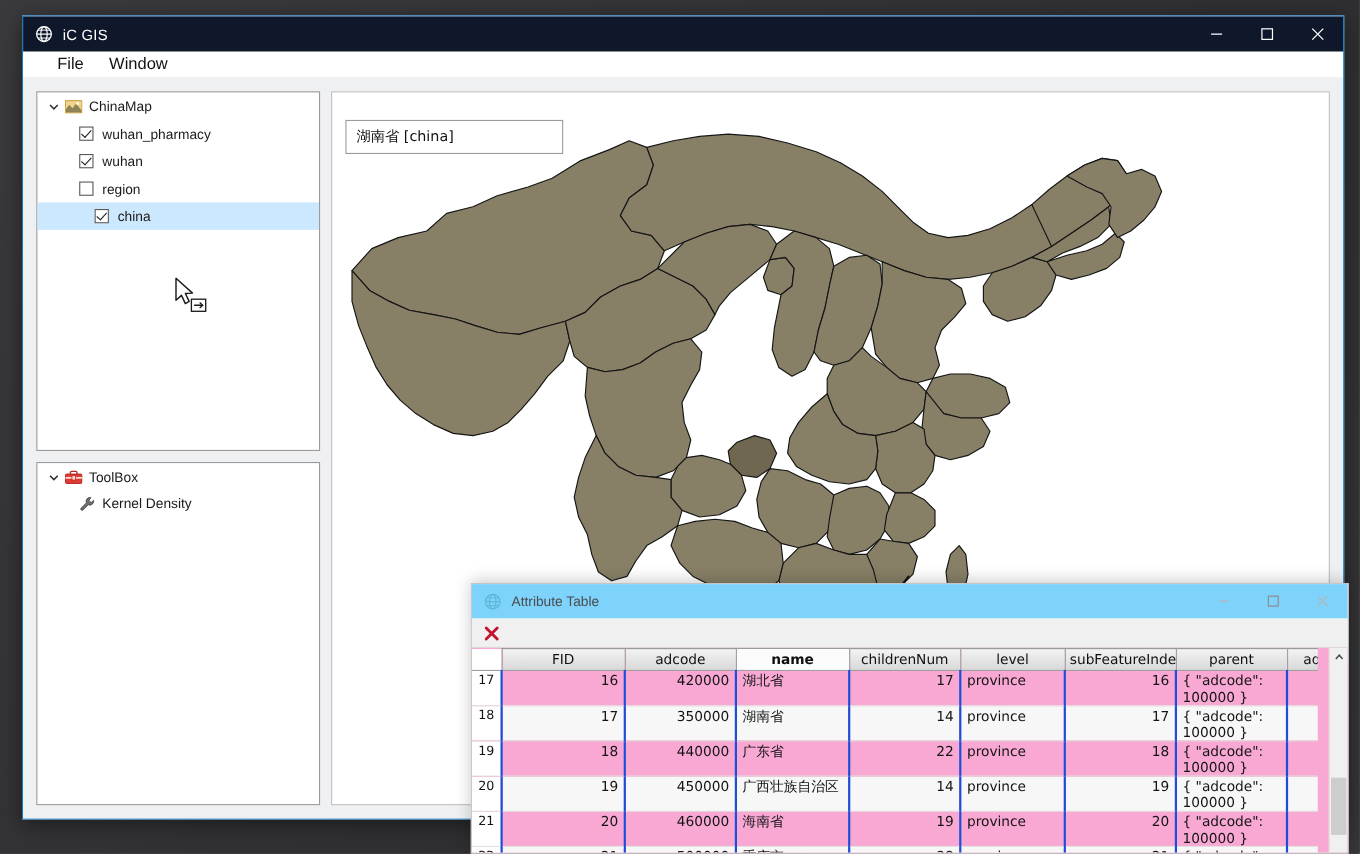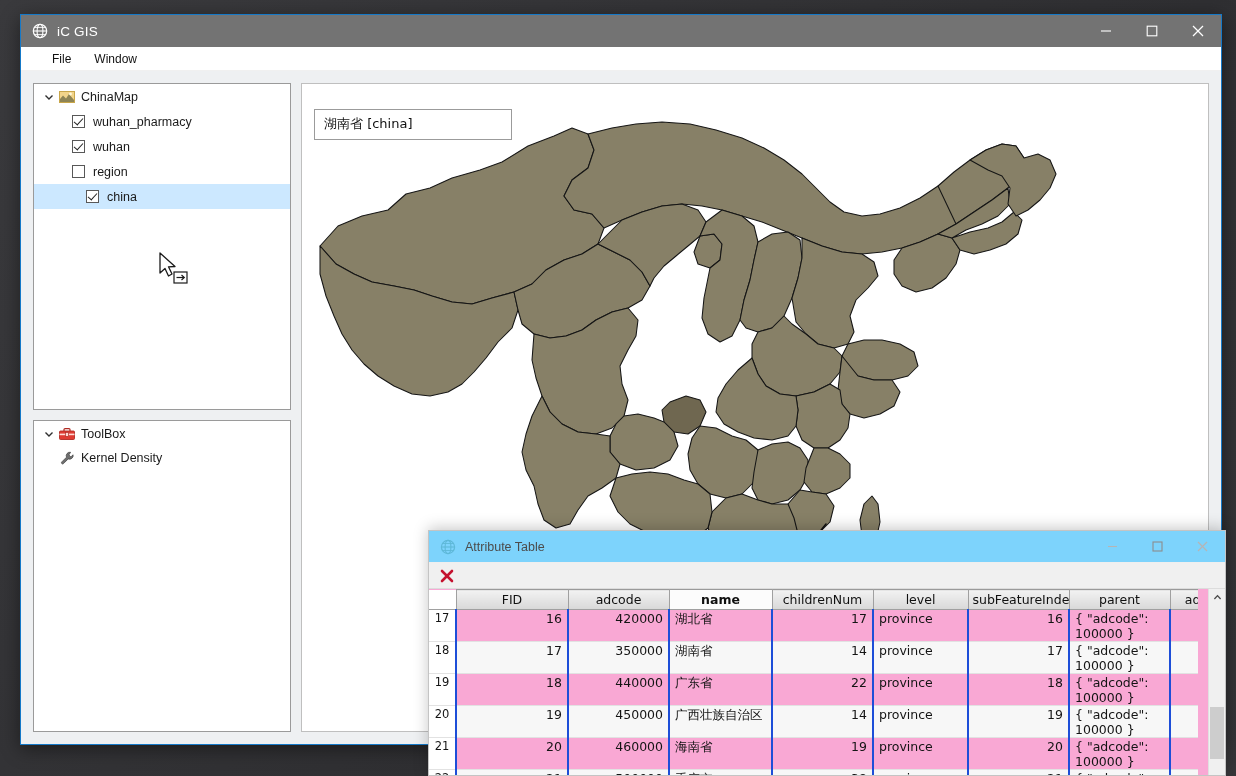--- a/index.html
+++ b/index.html
@@ -20,21 +20,21 @@
     position: absolute;
     left: 20px; top: 14px;
     width: 1202px; height: 731px;
     background: #ffffff;
     border: 1px solid #1579c8;
     display: flex; flex-direction: column;
     box-shadow: 0 4px 18px rgba(0,0,0,.45);
   }
   .titlebar {
     height: 32px;
-    background: #737373;
+    background: #0f172a;
     display: flex; align-items: center;
     flex: 0 0 32px;
     color: #fff;
   }
   .titlebar .app-icon {
     width: 16px; height: 16px;
     margin: 0 9px 0 11px;
     flex: 0 0 16px;
   }
   .titlebar .app-title {
@@ -50,21 +50,21 @@
   .win-btn svg { display: block; }
 
   .menubar {
     height: 24px; flex: 0 0 24px;
     background: #fff;
     display: flex; align-items: center;
     padding-left: 22px;
     border-bottom: 1px solid #f0f0f0;
   }
   .menu-item {
-    font-size: 12px; color: #111;
+    font-size: 15px; color: #111;
     padding: 3px 9px;
     margin-right: 5px;
   }
 
   .workarea {
     flex: 1 1 auto;
     background: #eef0f2;
     display: flex;
     padding: 12px;
     gap: 0;
@@ -117,21 +117,21 @@
     position: absolute; left: 3px; top: 0px;
     width: 4px; height: 8px;
     border: solid #222; border-width: 0 1.6px 1.6px 0;
     transform: rotate(42deg);
   }
   .child-row { padding-left: 6px; height: 25px; }
   .tool-row {
     display: flex; align-items: center;
     height: 24px;
     font-size: 12.5px; color: #1a1a1a;
-    padding-left: 24px;
+    padding-left: 36px;
   }
 
   
   #map-wrap {
     flex: 1 1 auto;
     margin-left: 10px;
     background: #fff;
     border: 1px solid #bfbfbf;
     position: relative;
     overflow: hidden;

